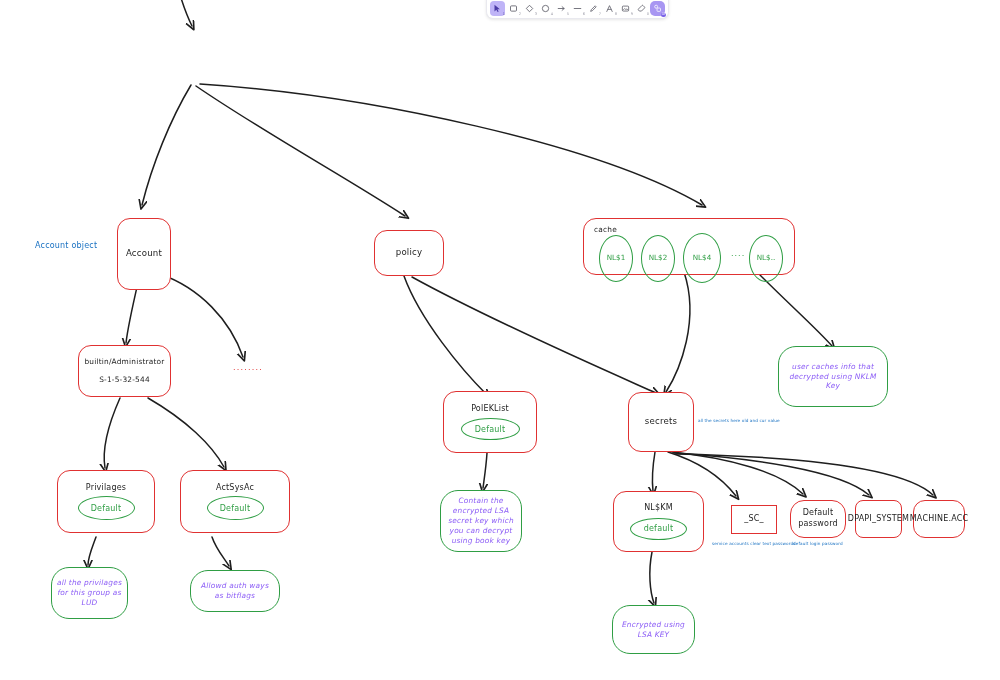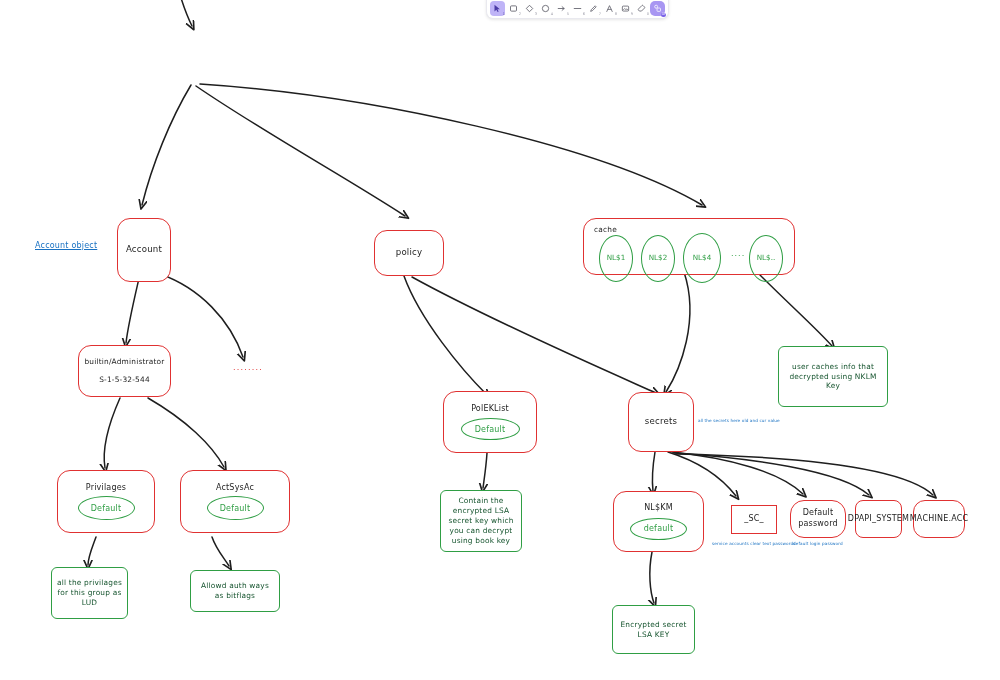--- a/index.html
+++ b/index.html
@@ -44,37 +44,38 @@
     position:absolute;box-sizing:border-box;
     display:flex;flex-direction:column;
     align-items:center;justify-content:center;
     text-align:center;z-index:20;
   }
   .rnode{
     border:1.6px solid #e03131;border-radius:13px;background:#fff;
     color:#1e1e1e;
   }
   .gnote{
-    border:1.6px solid #2f9e44;border-radius:6px;background:#fff;
-    color:#14532d;
+    border:1.6px solid #2f9e44;border-radius:18px;background:#fff;
+    color:#8b5cf6;
+    font-style:italic;
   }
   .lbl{
     font-family:"DejaVu Sans", sans-serif;
     letter-spacing:.2px;line-height:1.35;
   }
   .t10{font-size:8.6px;}
   .t9{font-size:8px;}
   .t8{font-size:7.4px;}
 
   .ellipse{
     border:1.5px solid #2f9e44;border-radius:50%;
     color:#2f9e44;display:flex;align-items:center;justify-content:center;
     text-align:center;line-height:1.15;background:transparent;
   }
-  .blue{color:#1971c2;text-decoration:underline;}
+  .blue{color:#1971c2;}
   .bluetiny{color:#1971c2;font-size:4.2px;letter-spacing:.1px;}
   .bluelbl{position:absolute;z-index:25;}
 
   
   .cache-box{
     position:absolute;box-sizing:border-box;
     border:1.6px solid #e03131;border-radius:13px;background:#fff;z-index:20;
   }
   .cache-title{
     position:absolute;left:10px;top:6px;font-size:7.4px;color:#1e1e1e;
@@ -216,21 +217,21 @@
           <circle cx="4.2" cy="3.6" r="2" fill="none" stroke="#ffffff" stroke-width="1"></circle>
           <rect x="5.4" y="5.4" width="4.6" height="4.4" rx=".9" fill="none" stroke="#ffffff" stroke-width="1"></rect>
         </svg>
       <span class="num">AI</span>
     </div>
   </div>
 
 
   <div class="bluelbl lbl t9 blue" style="left:35px;top:241px;">Account object</div>
 
-  <div class="node rnode" style="left:117px;top:218px;width:54px;height:64px;">
+  <div class="node rnode" style="left:117px;top:218px;width:54px;height:72px;">
     <span class="lbl t10">Account</span>
   </div>
 
   <div class="node rnode" style="left:374px;top:230px;width:70px;height:46px;">
     <span class="lbl t10">policy</span>
   </div>
 
   <div class="cache-box" style="left:583px;top:218px;width:212px;height:57px;">
     <span class="cache-title lbl">cache</span>
     <div class="cache-item" style="left:15px;top:16px;">
@@ -319,16 +320,16 @@
 
   <div class="node rnode" style="left:913px;top:500px;width:52px;height:38px;border-radius:12px;padding:0 2px;">
     <span class="lbl t9">MACHINE.ACC</span>
   </div>
 
   <div class="bluelbl lbl bluetiny" style="left:712px;top:541px;">service accounts clear text passwords</div>
 
   <div class="bluelbl lbl bluetiny" style="left:793px;top:541px;">default login password</div>
 
   <div class="node gnote" style="left:612px;top:605px;width:83px;height:49px;padding:3px 5px;">
-    <span class="lbl t8">Encrypted secret LSA KEY</span>
+    <span class="lbl t8">Encrypted using LSA KEY</span>
   </div>
 
 </div>
 
 </body></html>

